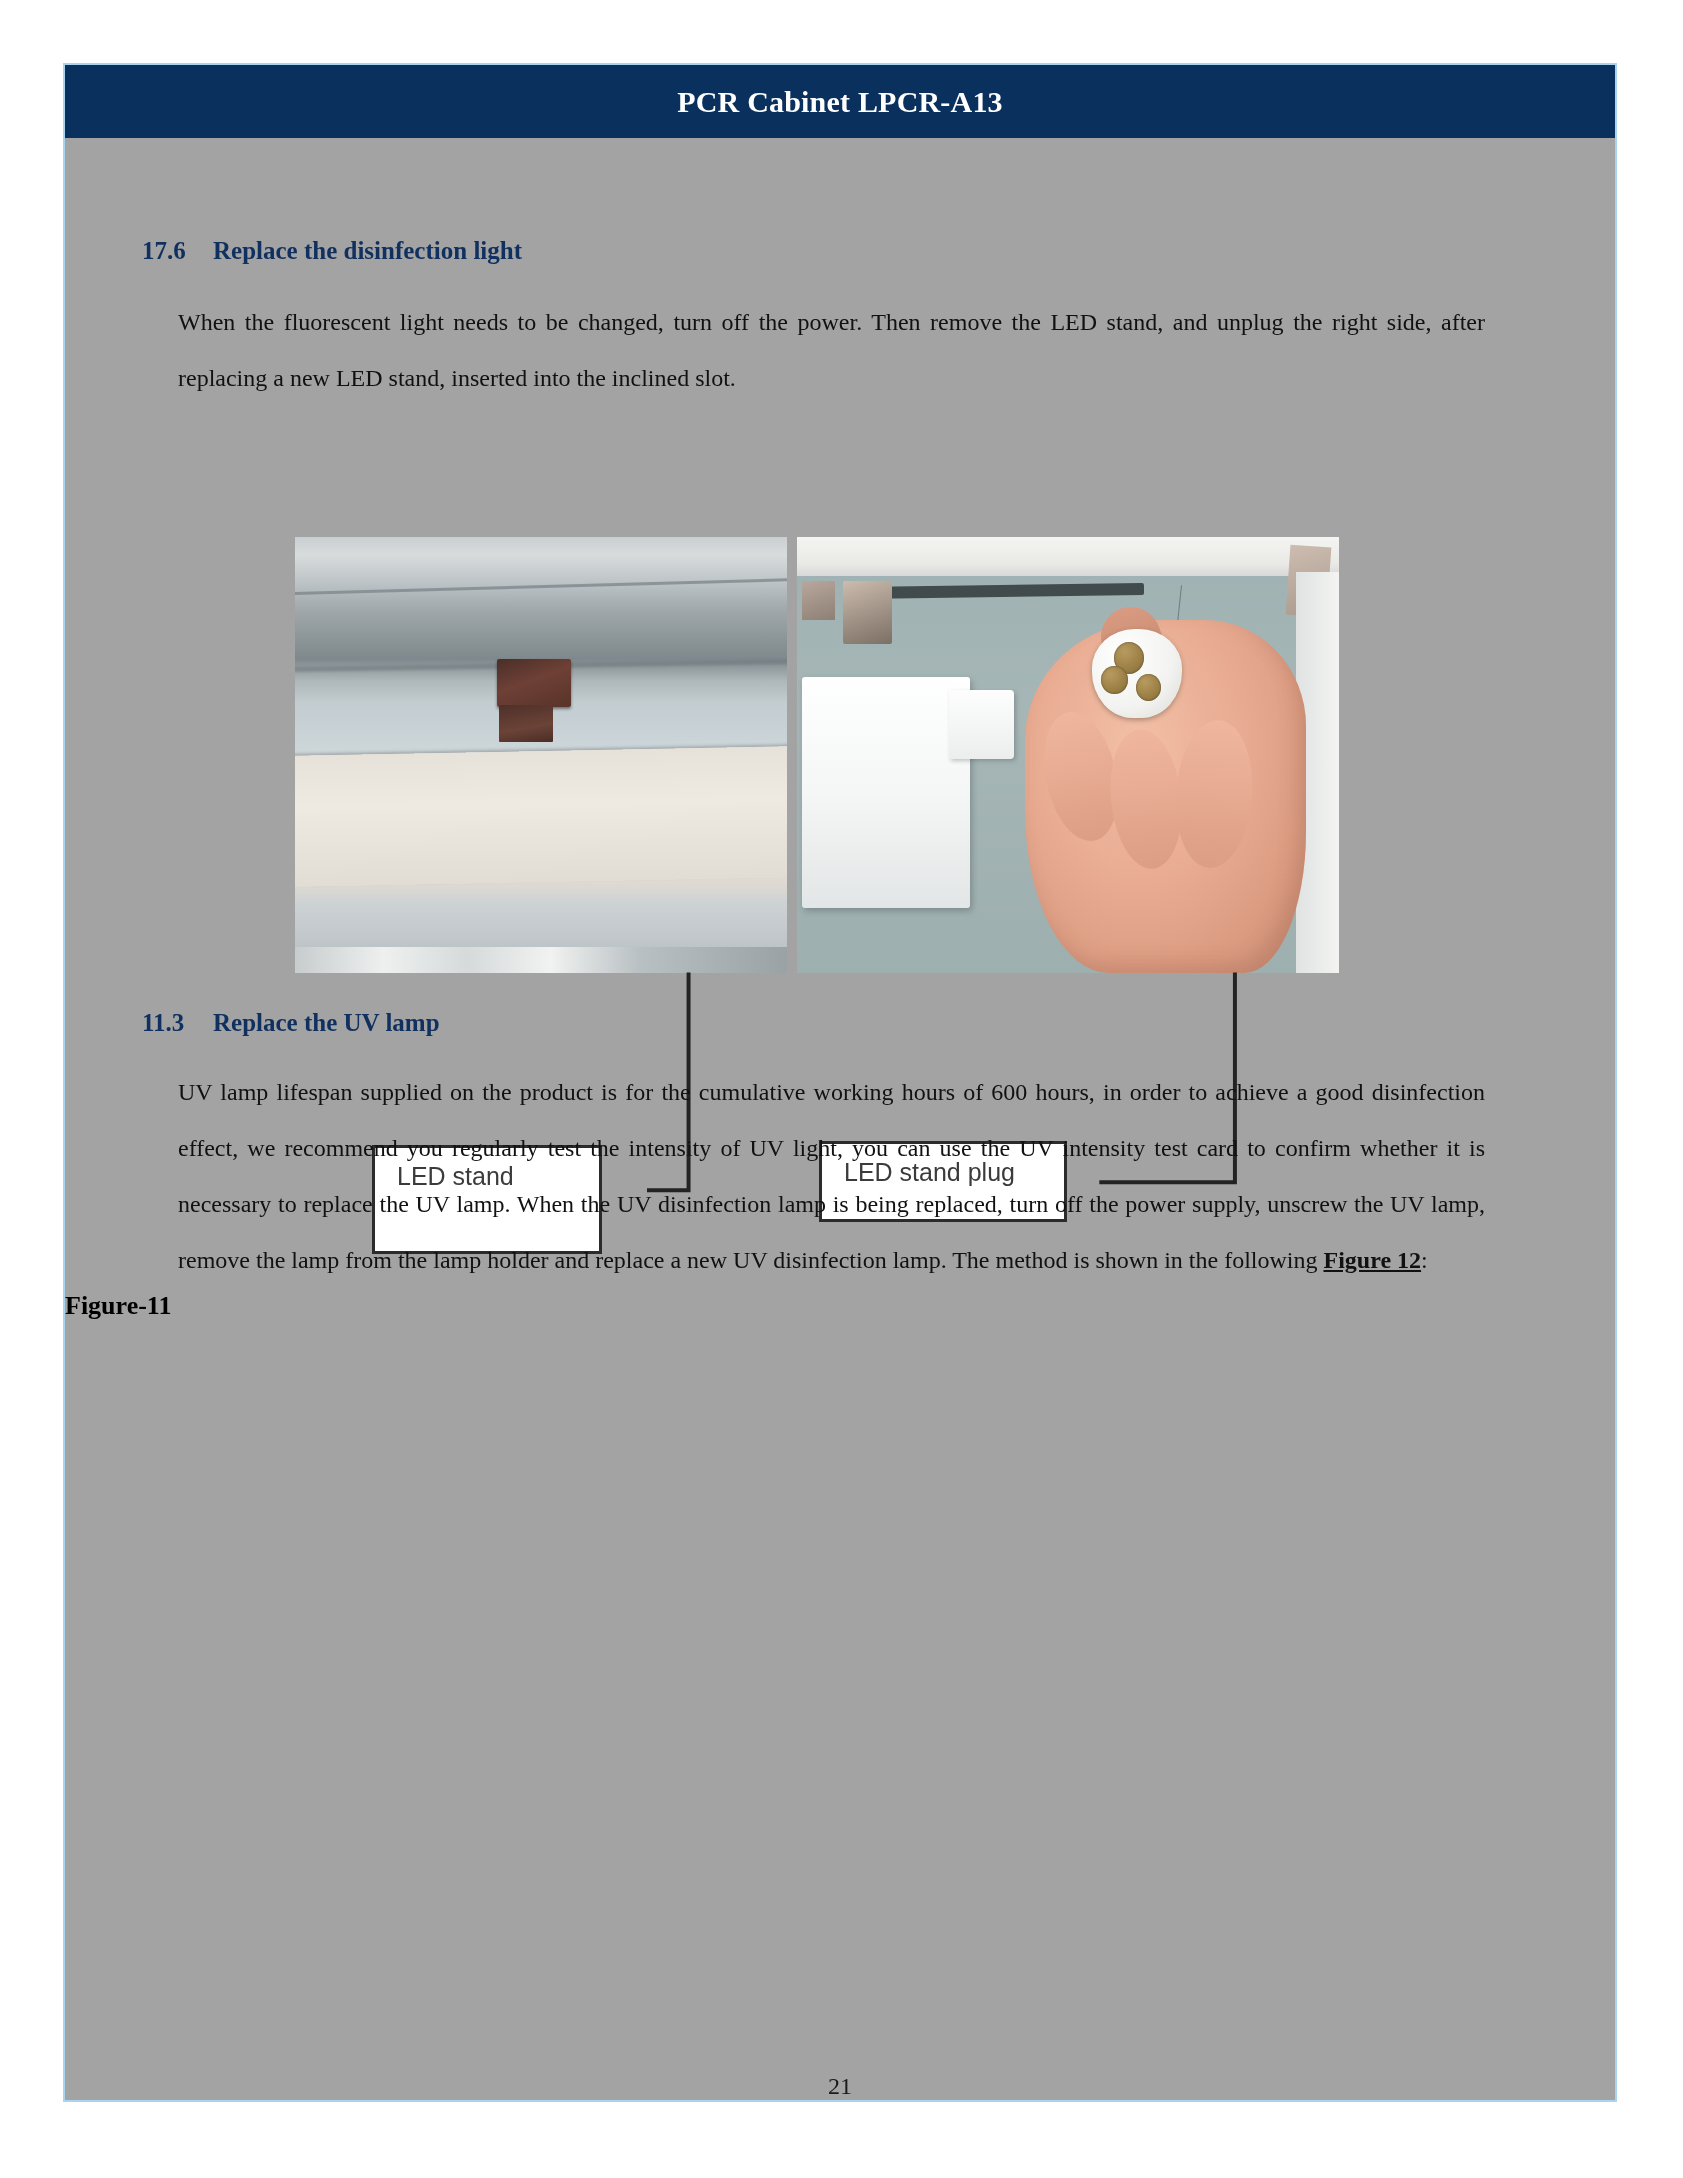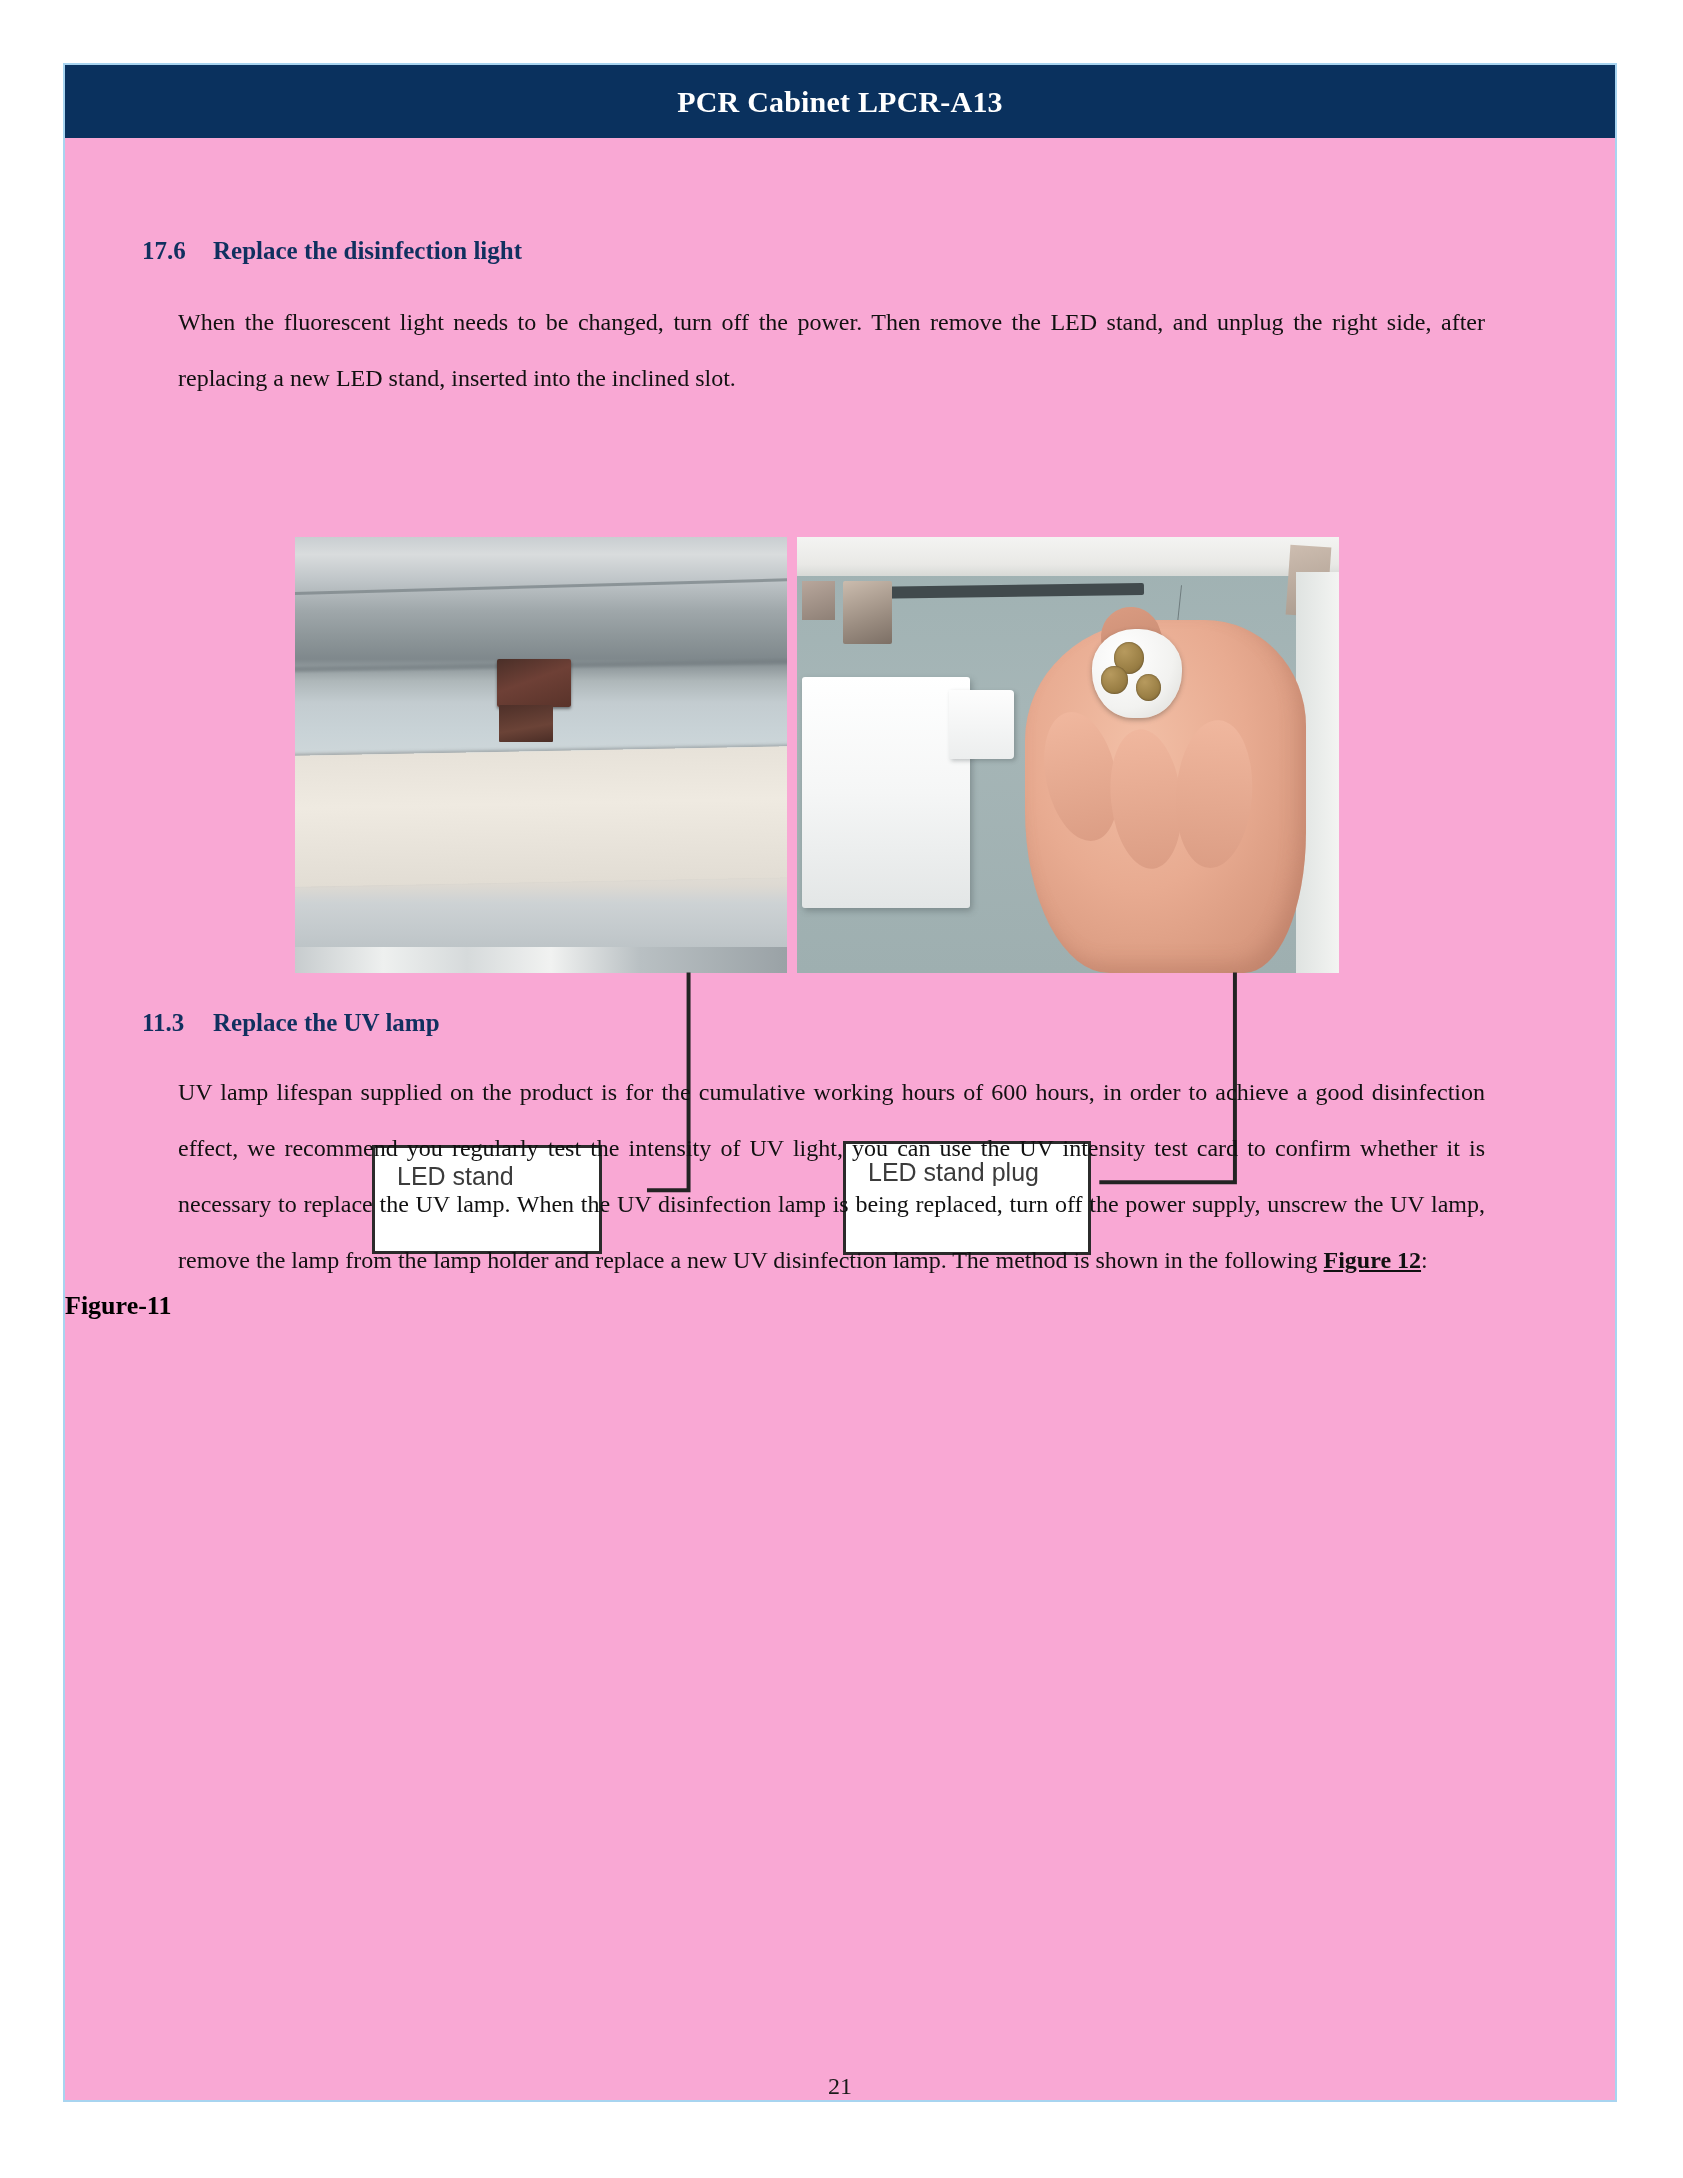--- a/index.html
+++ b/index.html
@@ -17,21 +17,21 @@
 
   
   #page {
     position: absolute;
     left: 63px;
     top: 63px;
     width: 1554px;
     height: 2039px;
     border: 2px solid #a8d4f0;
     box-sizing: border-box;
-    background: #f9a8d4;
+    background: #a3a3a3;
   }
 
   
   #header-banner {
     position: absolute;
     left: 0px;
     top: 0px;
     width: 1550px;
     height: 73px;
     background: #0a315e;
@@ -344,21 +344,21 @@
   .callout-text {
     font-family: "Liberation Sans", sans-serif;
     font-size: 25px;
     color: #3b3b3b;
     position: absolute;
     left: 22px;
     top: 14px;
     white-space: nowrap;
   }
   #callout-led-stand { left: 307px; top: 1007px; width: 230px; height: 109px; }
-  #callout-led-stand-plug { left: 778px; top: 1003px; width: 248px; height: 114px; }
+  #callout-led-stand-plug { left: 754px; top: 1003px; width: 248px; height: 81px; }
 
   
   #leader-svg {
     position: absolute;
     left: 0; top: 0;
     width: 1550px; height: 1962px;
     pointer-events: none;
   }
 
   

